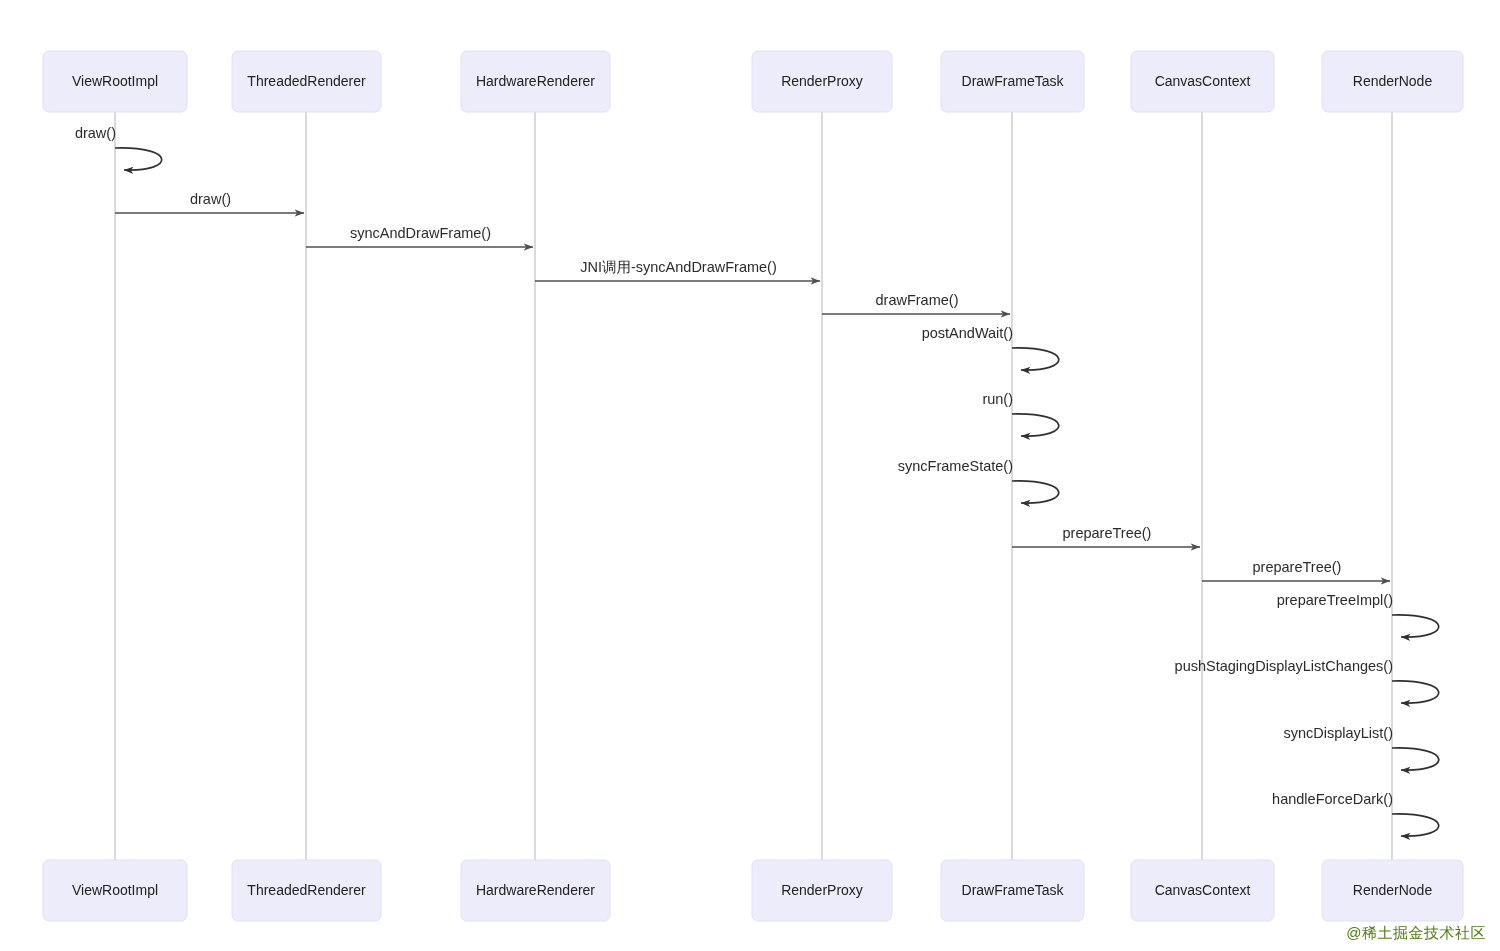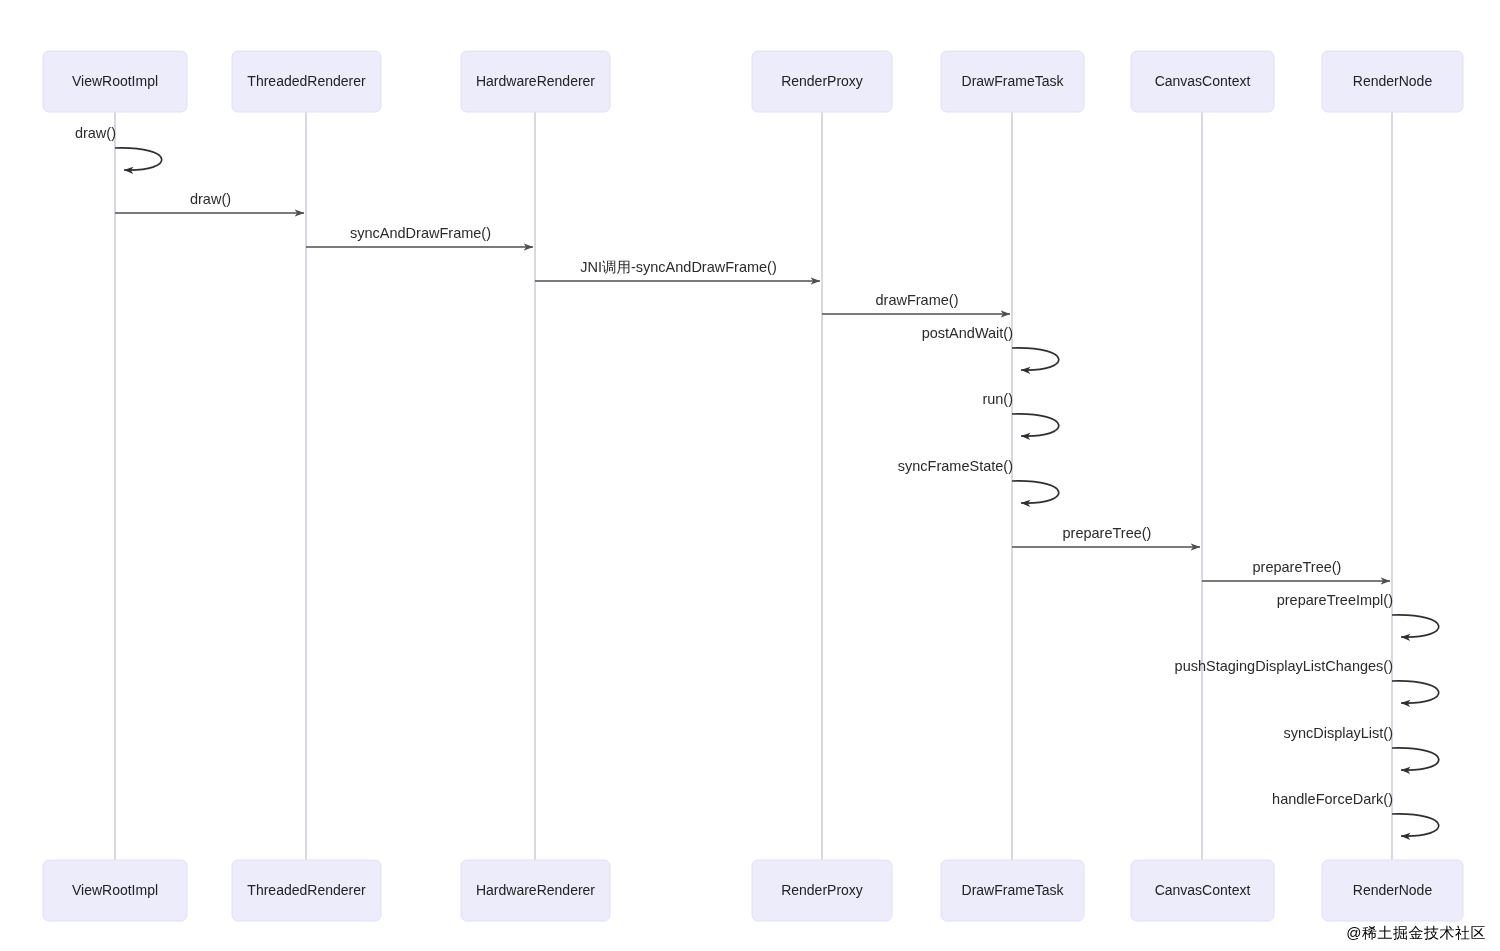--- a/index.html
+++ b/index.html
@@ -62,21 +62,21 @@
     font-size: 14.5px;
     fill: #2b2b2b;
     text-anchor: end;
   }
   .watermark {
     position: absolute;
     right: 14px;
     bottom: 8px;
     font-family: "Liberation Sans", sans-serif;
     font-size: 15px;
-    color: #000000;
+    color: #4d7c0f;
     letter-spacing: 0.5px;
     user-select: none;
   }
 </style>
 </head>
 <body>
 
 <div id="diagram-root">
   <svg id="seq-svg" viewBox="0 0 1500 951" xmlns="http://www.w3.org/2000/svg">
     <defs>

